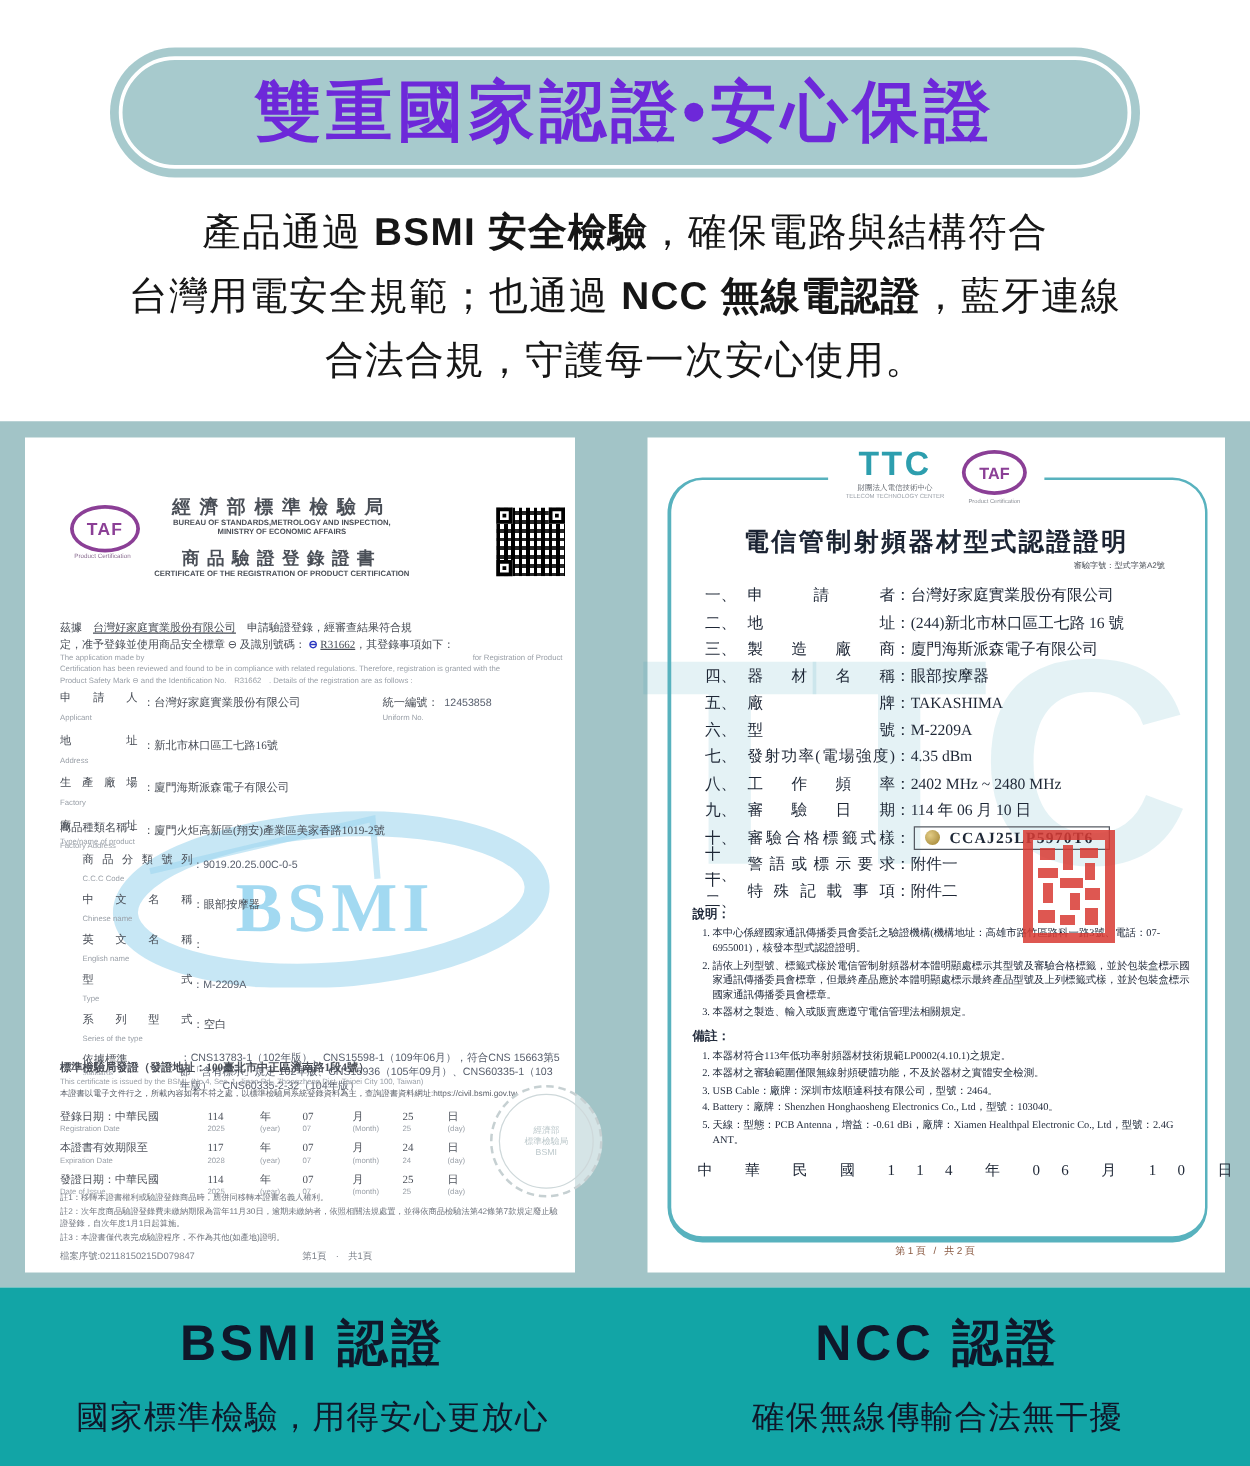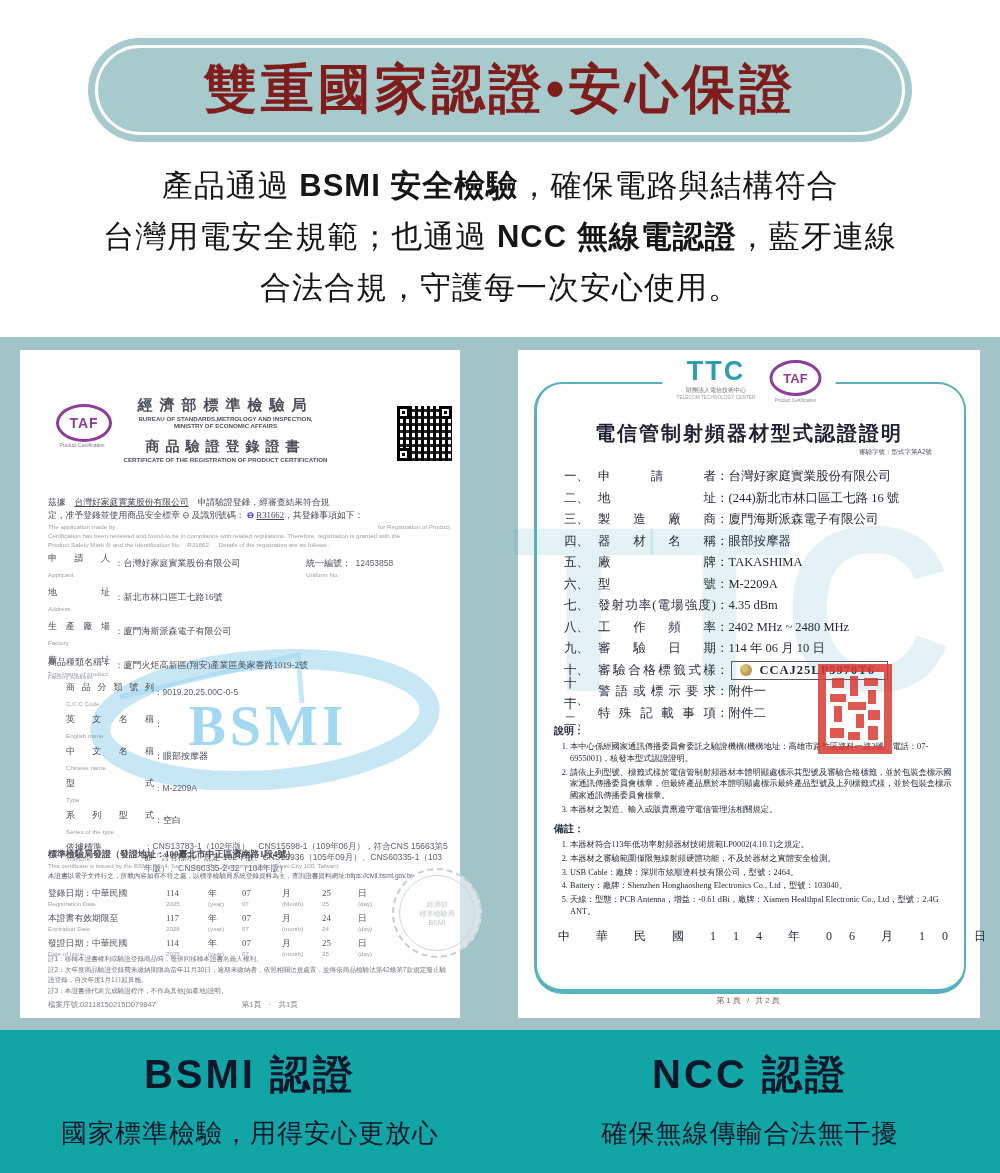--- a/index.html
+++ b/index.html
@@ -2,21 +2,21 @@
 <html><head>
 <meta charset="utf-8">
 <style>
   html,body{margin:0;padding:0;background:#fff;}
   #canvas{position:relative;width:1000px;height:1173px;background:#fff;overflow:hidden;
           font-family:"Liberation Sans",sans-serif;-webkit-font-smoothing:antialiased;}
   
   .pill{position:absolute;left:88px;top:38px;width:824px;height:104px;background:#a7cacd;border-radius:56px;}
   .pill::after{content:"";position:absolute;inset:7px;border:3px solid #fff;border-radius:48px;}
   .pill-text{position:absolute;inset:0;display:flex;align-items:center;justify-content:center;
-             color:#7f1d1d;font-size:53px;font-weight:800;letter-spacing:4px;}
+             color:#6d28d9;font-size:53px;font-weight:800;letter-spacing:4px;}
   
   .intro{position:absolute;top:160px;left:0;width:1000px;text-align:center;color:#161616;
          font-size:31px;line-height:51px;letter-spacing:1px;}
   .intro b{font-weight:800;}
   
   .backdrop{position:absolute;top:337px;left:0;width:1000px;height:693px;background:#a2c4c7;}
   .page{position:absolute;background:#fff;}
   .page-left{left:20px;top:350px;width:440px;height:668px;}
   .page-right{left:518px;top:350px;width:462px;height:668px;}
   .z1{z-index:2;}
@@ -184,26 +184,26 @@
 
     <div class="srow" style="top:306px;">
       <div class="lab">商品種類名稱：</div>
       <div class="sub">Type/name of product</div>
       <div style="margin-left:18px;margin-top:4px;">
         <div class="pfield">
           <span class="lab l2">商品分類號列</span><span class="val">：9019.20.25.00C-0-5</span>
           <div class="sub">C.C.C Code</div>
         </div>
         <div class="pfield">
+          <span class="lab l2">中文名稱</span><span class="lab">：眼部按摩器</span>
+          <div class="sub">Chinese name</div>
+        </div>
+        <div class="pfield">
           <span class="lab l2">英文名稱</span><span class="lab">：</span>
           <div class="sub">English name</div>
-        </div>
-        <div class="pfield">
-          <span class="lab l2">中文名稱</span><span class="lab">：眼部按摩器</span>
-          <div class="sub">Chinese name</div>
         </div>
         <div class="pfield">
           <span class="lab l2">型式</span><span class="val">：M-2209A</span>
           <div class="sub">Type</div>
         </div>
         <div class="pfield">
           <span class="lab l2">系列型式</span><span class="lab">：空白</span>
           <div class="sub">Series of the type</div>
         </div>
         <div class="pfield std-wrap">

